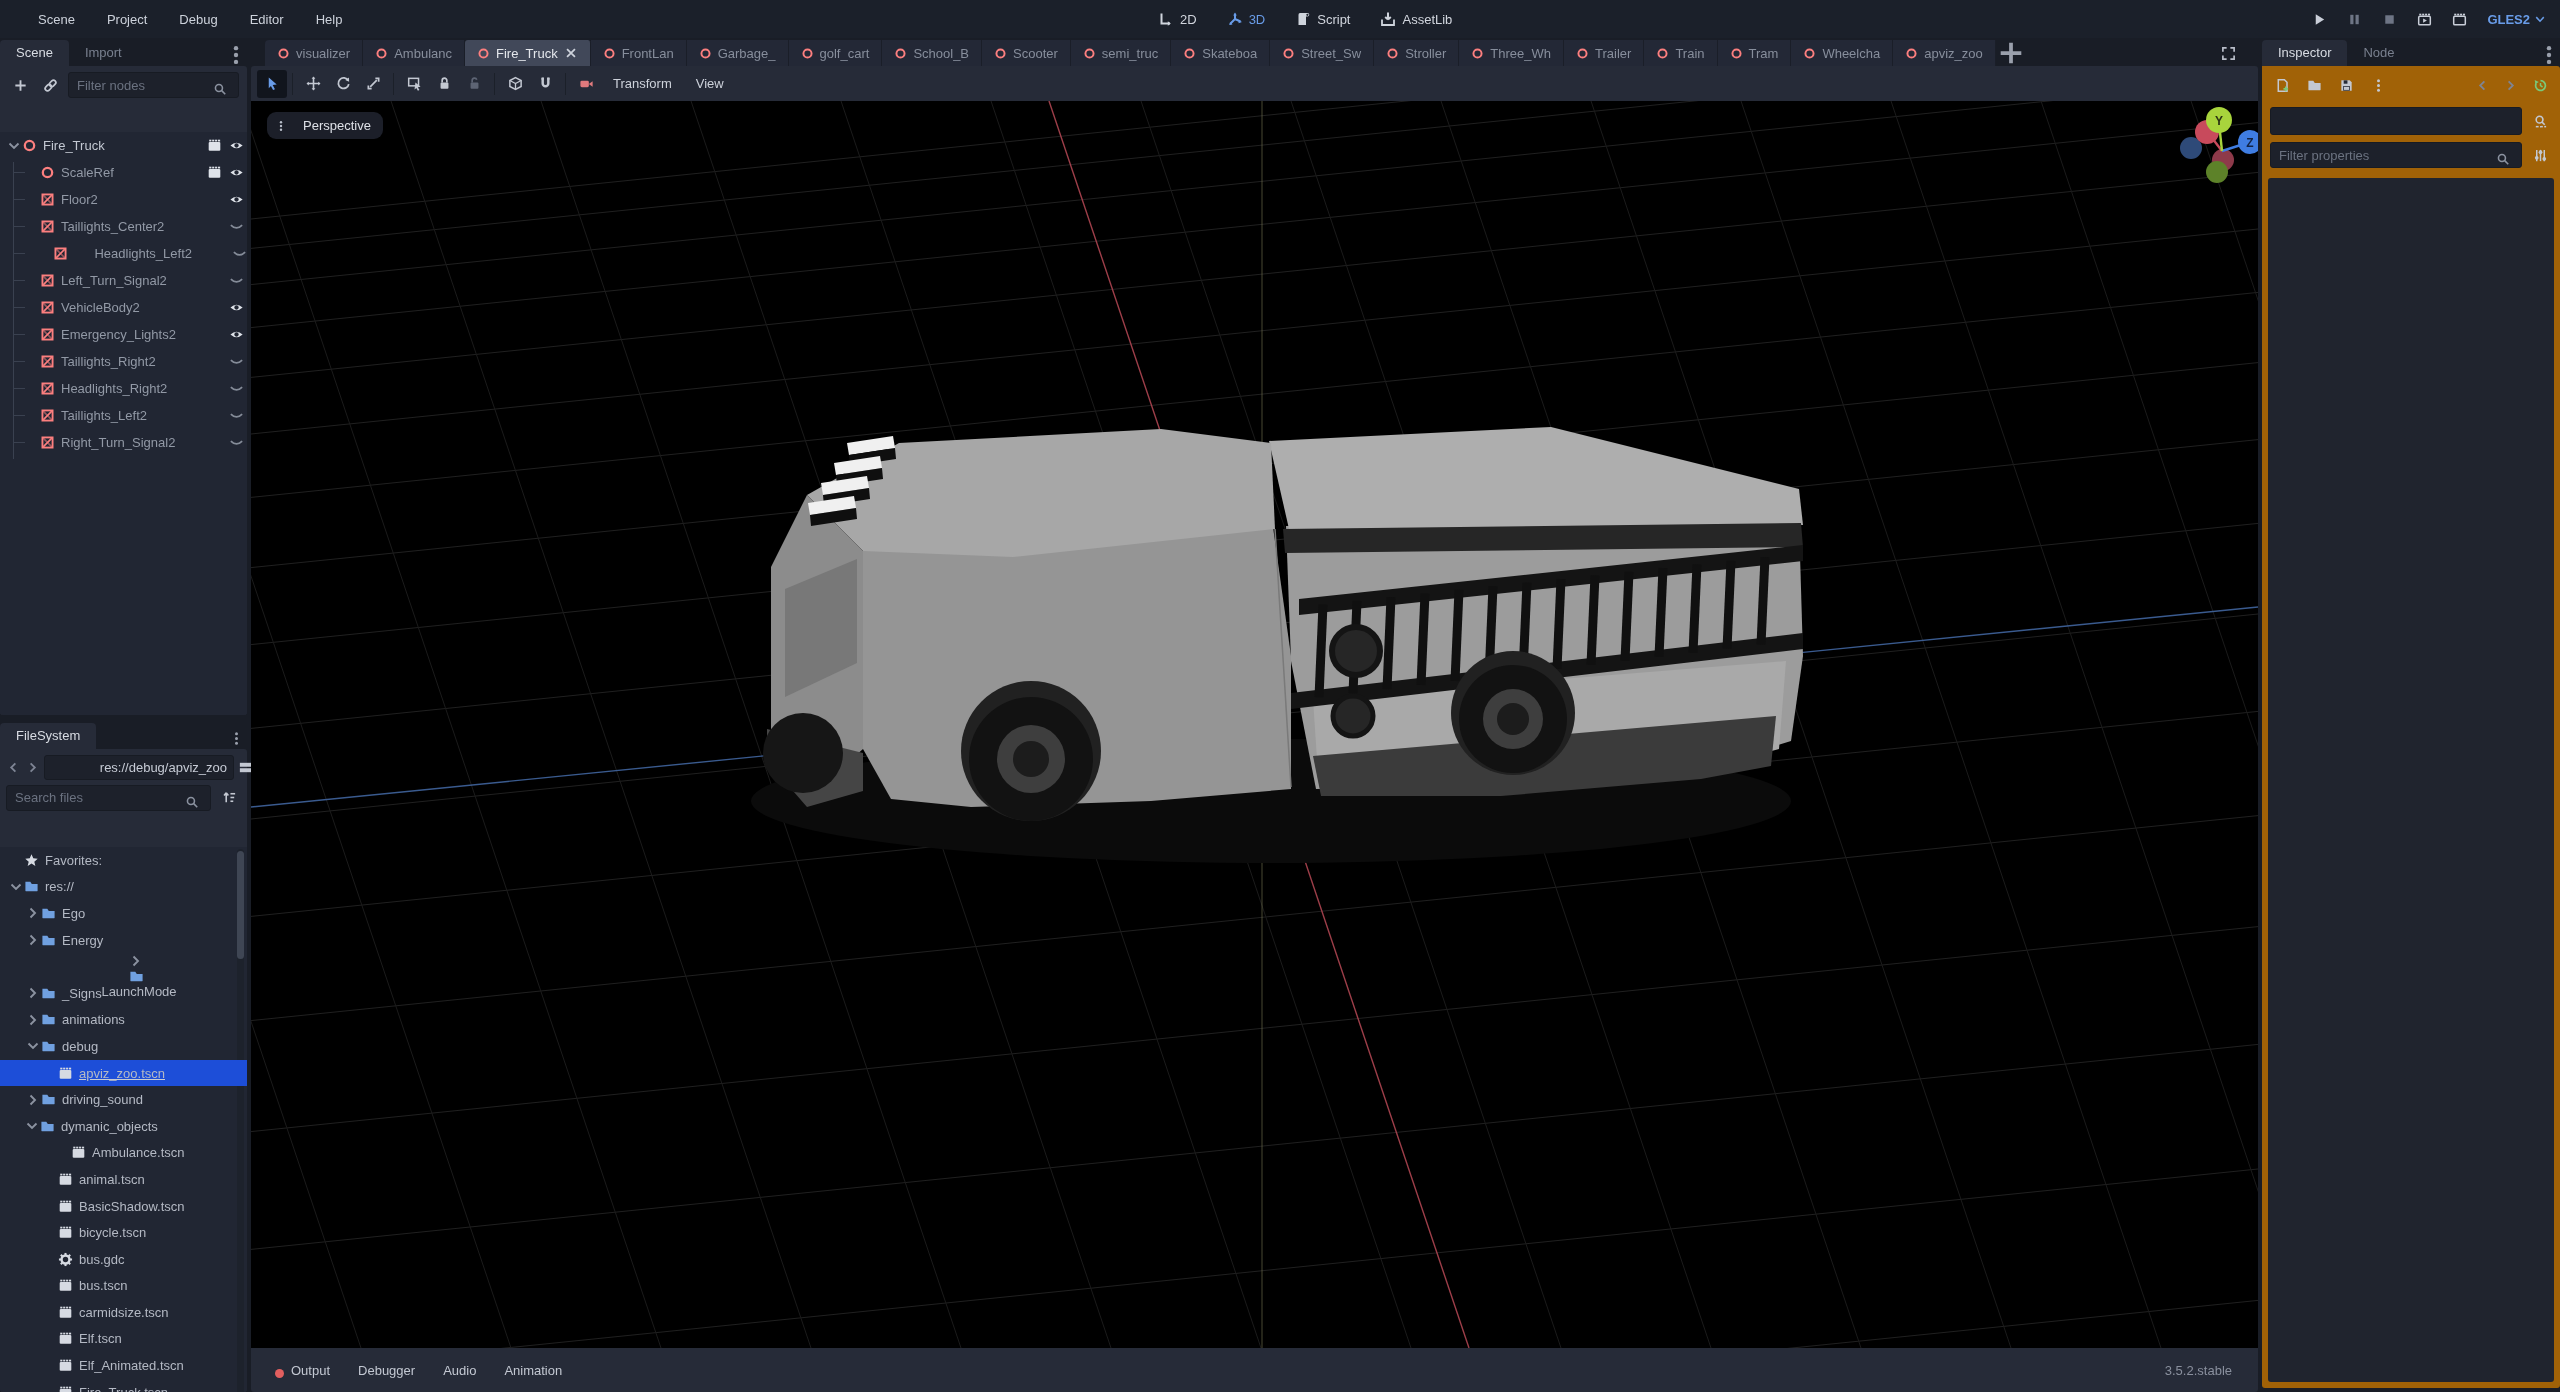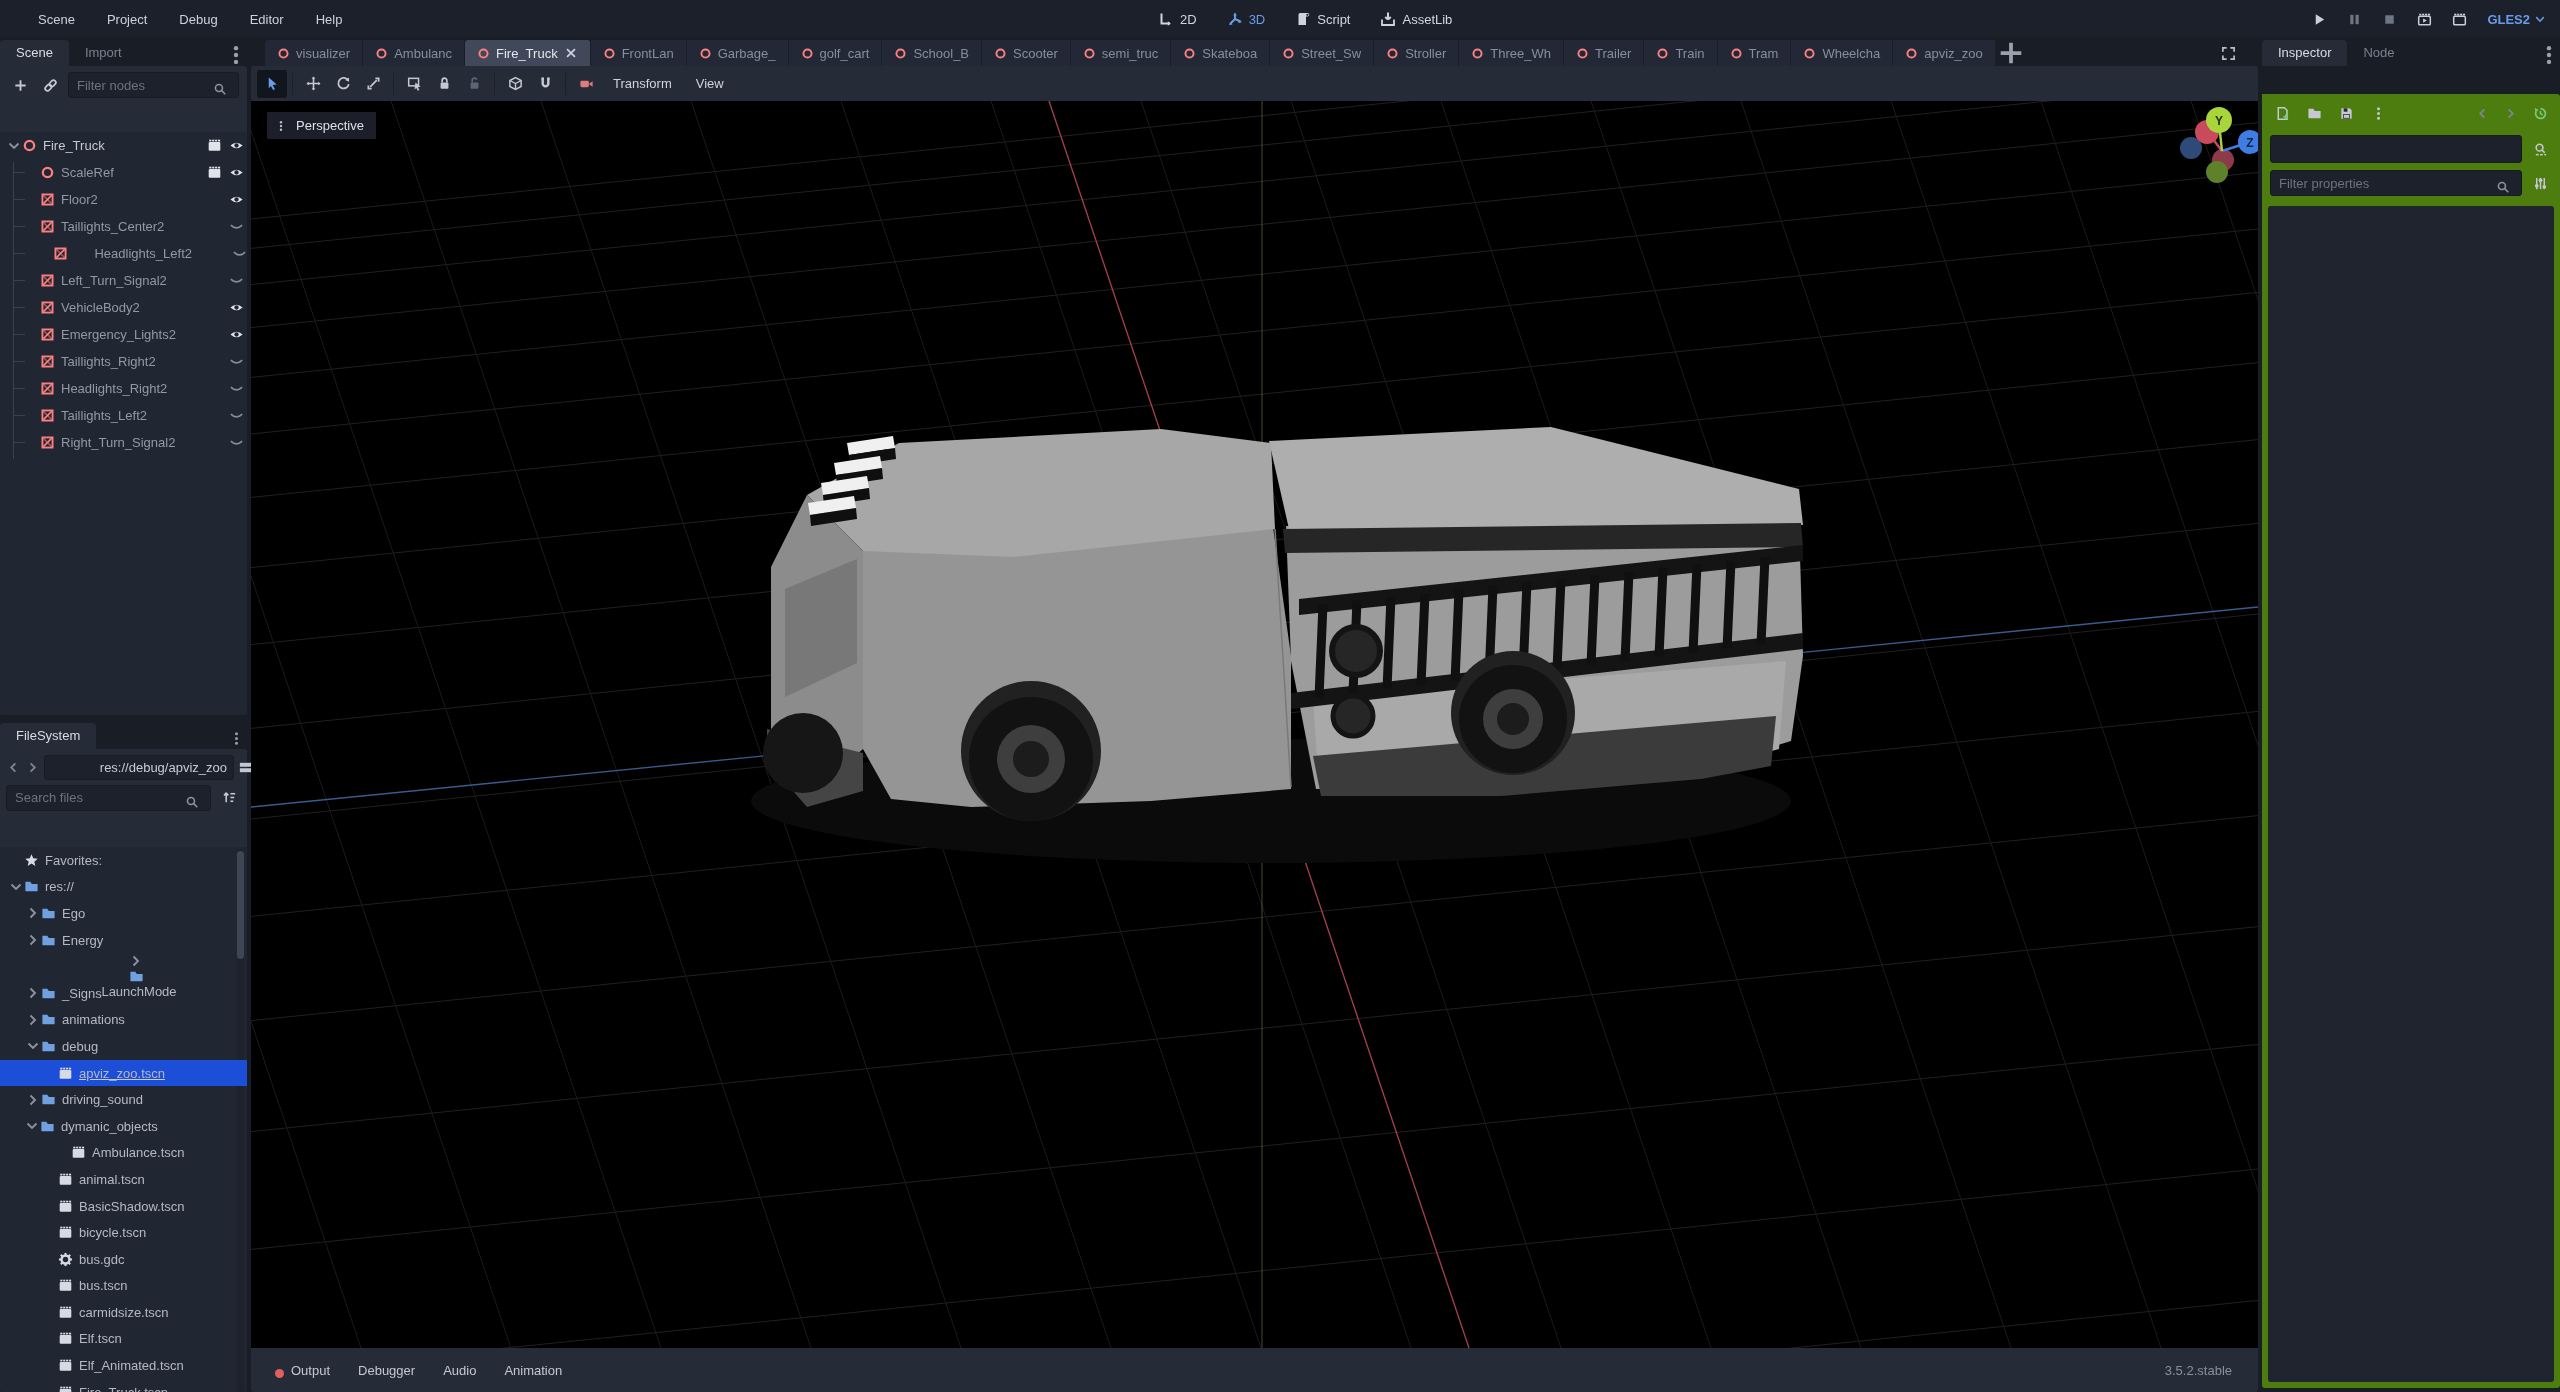--- a/index.html
+++ b/index.html
@@ -94,33 +94,33 @@
   .vp-tool { width:30px; height:28px; display:flex; align-items:center; justify-content:center; color:#c3c8d2; border-radius:3px; }
   .vp-tool.active { background:#11151d; color:#699ce8; }
   .vp-tool.dim { color:#5d6474; }
   .vp-tool.red { color:#e07a7d; }
   .vp-sep { width:1px; height:22px; background:#1b2029; margin:0 5px; }
   .vp-menu { padding:5px 12px; color:#cdd2db; }
 
   #viewport { position:absolute; left:0; top:63px; width:2007px; height:1247px; background:#000; overflow:hidden; cursor:crosshair; }
   #viewport svg.scene { position:absolute; left:0; top:0; }
   #perspective-btn {
-    position:absolute; left:16px; top:11px; height:27px; display:flex; align-items:center; gap:9px;
-    background:rgba(30,34,44,.92); border-radius:1px; padding:0 12px 0 8px; color:#dde0e6;
+    position:absolute; left:16px; top:11px; height:27px; display:flex; align-items:center; gap:16px;
+    background:rgba(30,34,44,.92); border-radius:9px; padding:0 12px 0 8px; color:#dde0e6;
   }
   #perspective-btn .icon { width:12px; height:12px; color:#b9bec9; }
 
   #bottom-bar { position:absolute; left:0; top:1310px; width:2007px; height:44px; background:#262b38; border-radius:0 0 3px 3px; display:flex; align-items:center; padding:0 10px; }
   .bottom-item { display:flex; align-items:flex-end; gap:7px; padding:6px 14px; color:#c3c8d2; }
   .dot { width:9px; height:9px; border-radius:50%; background:#e25f5f; }
   #version-label { margin-left:auto; color:#8a909e; padding-right:16px; }
 
   
   #right-dock { position:absolute; left:2262px; top:38px; width:298px; height:1354px; }
-  #right-dock .panel-body { position:absolute; left:0; top:28px; right:0; bottom:4px; background:#4d7c0f; border-radius:0 3px 3px 3px;margin-top:28px; }
+  #right-dock .panel-body { position:absolute; left:0; top:28px; right:0; bottom:4px; background:#a16207; border-radius:0 3px 3px 3px; }
   #insp-toolbar { display:flex; align-items:center; gap:8px; padding:7px 8px; height:38px; }
   #insp-toolbar .spacer { flex:1; }
   #insp-name-row { display:flex; align-items:center; gap:6px; padding:2px 8px; height:34px; }
   #insp-name-field { flex:1; height:28px; background:#1d212b; border:1px solid #171b23; border-radius:3px; }
   #insp-filter-row { display:flex; align-items:center; gap:6px; padding:3px 8px; height:34px; }
   #insp-body { position:absolute; left:6px; top:112px; right:6px; bottom:6px; background:#20242e; border-radius:3px; }
   .green-accent { color:#7ac97a; }
 </style>
 </head>
 <body>

